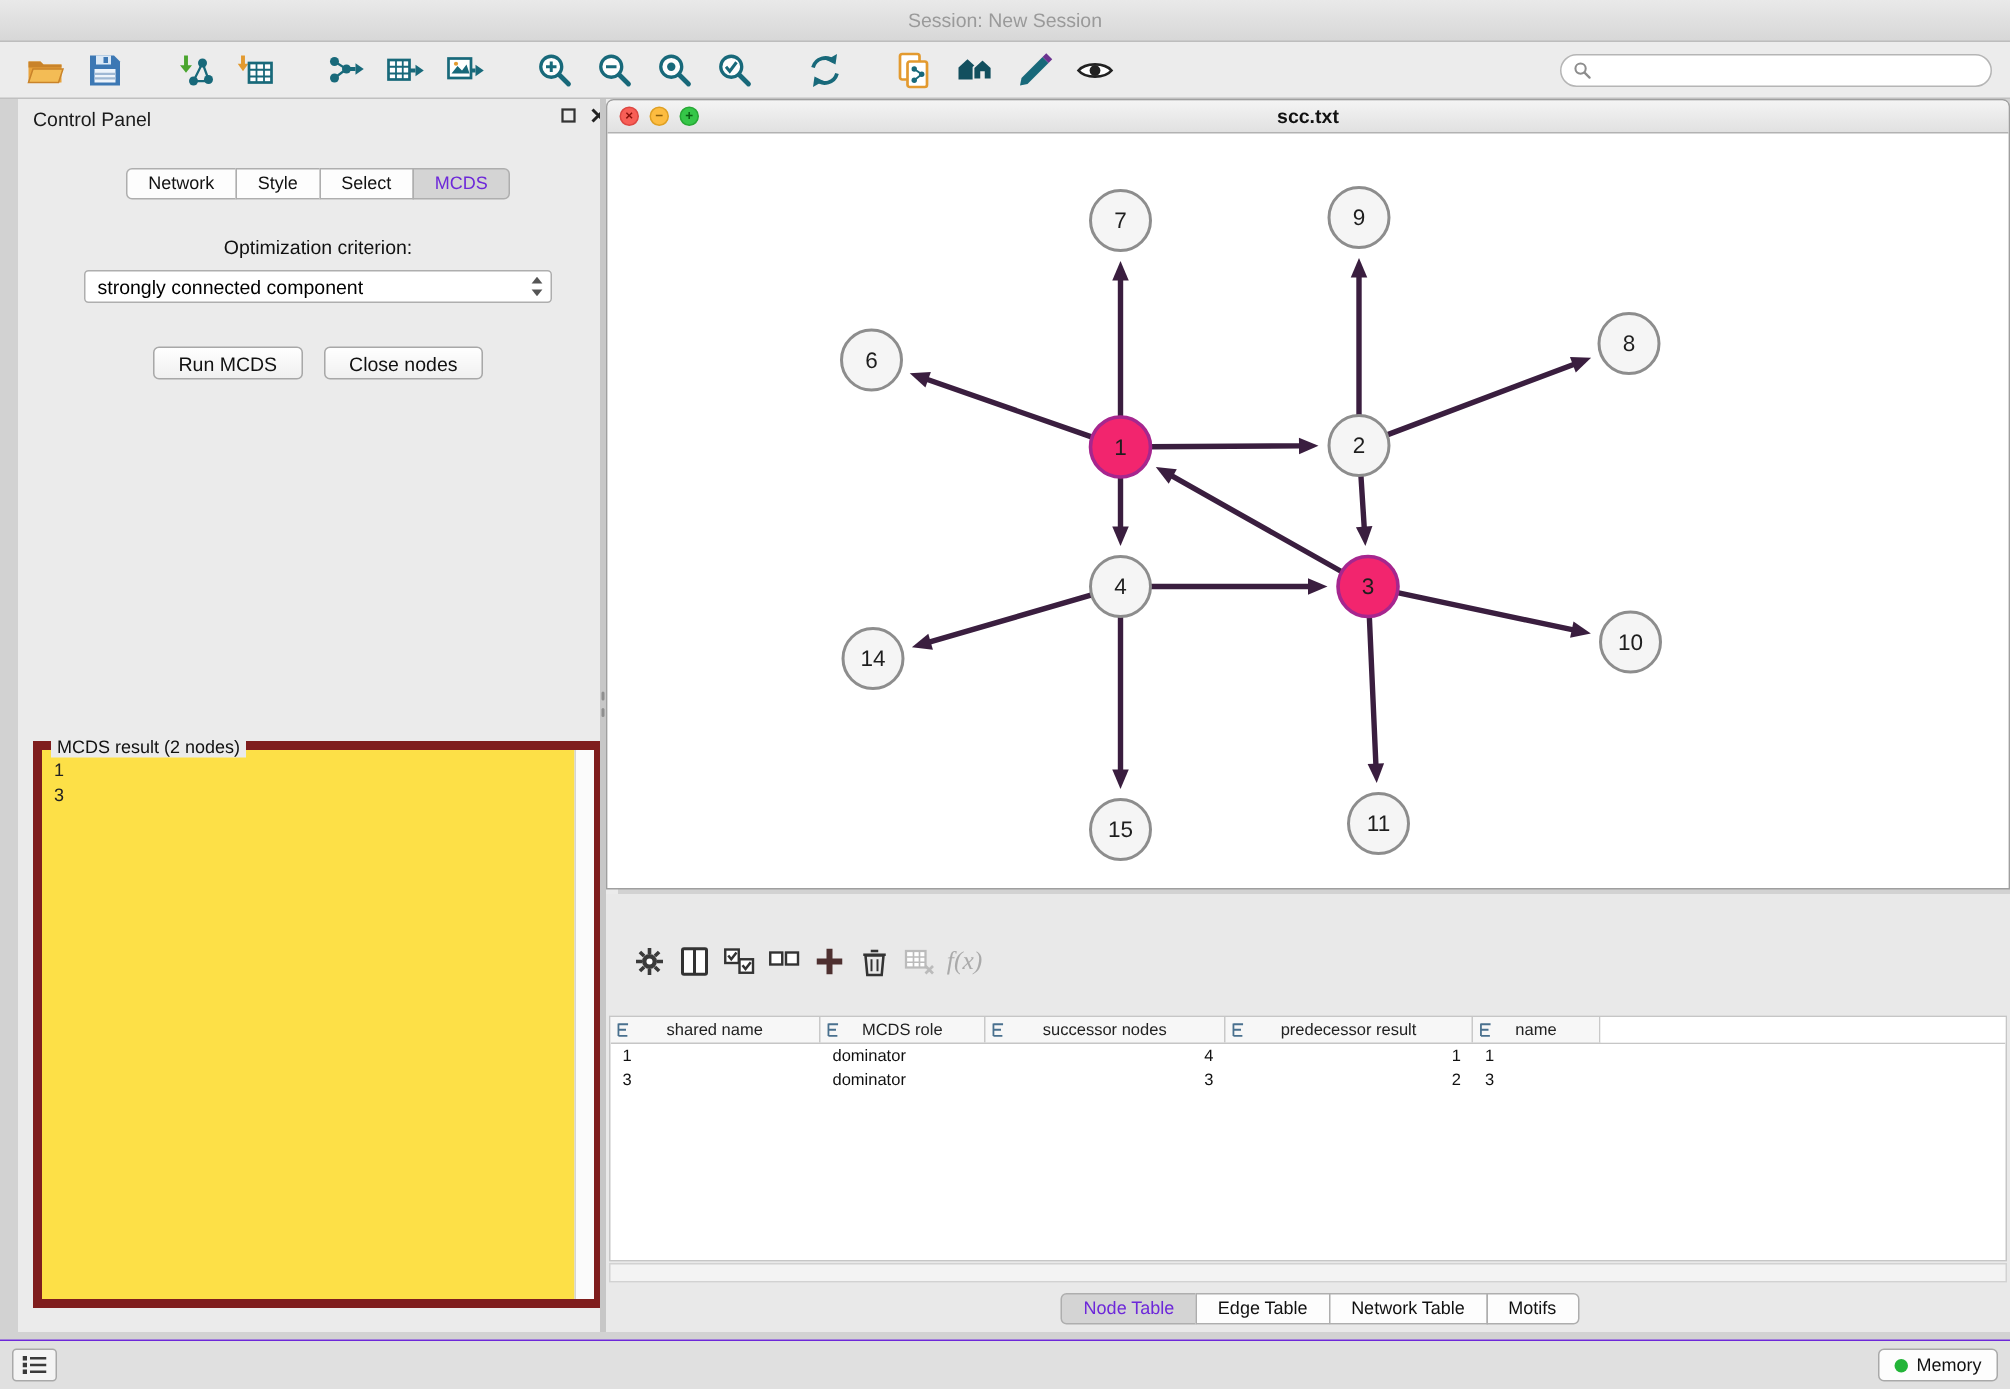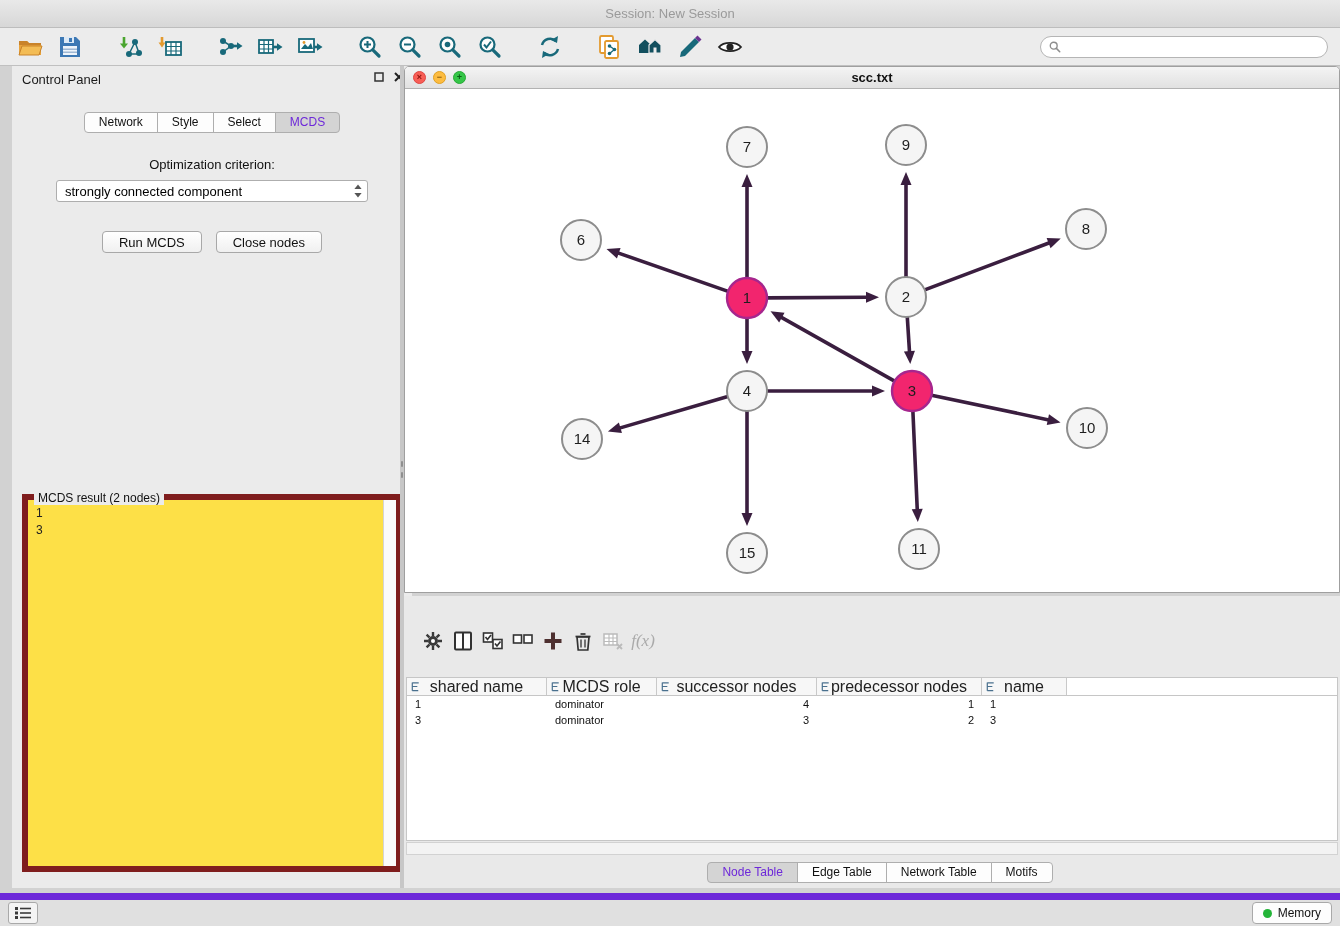--- a/index.html
+++ b/index.html
@@ -64,32 +64,32 @@
   .net-canvas svg{display:block}
 
   
   .table-panel{position:absolute;top:596px;left:404px;width:936px;height:292px;background:#e9e9e9}
   .tp-toolbar{position:absolute;top:26px;left:14px;height:38px;display:flex;align-items:center;gap:0}
   .tp-btn{width:30px;height:30px;display:flex;align-items:center;justify-content:center;cursor:pointer}
   .tp-btn svg{width:22px;height:22px}
   .tp-btn .fx-text{font-family:"Liberation Serif",serif;font-style:italic;font-size:17px;color:#aaa}
   .tp-table{position:absolute;top:81px;left:2px;right:2px;bottom:47px;background:#fff;border:1px solid #c6c6c6;overflow:hidden}
   .t-head{display:flex;height:18px;border-bottom:1px solid #c6c6c6;background:#f7f7f7}
-  .th{position:relative;border-right:1px solid #c9c9c9;font-size:16px;color:#222;display:flex;
+  .th{position:relative;border-right:1px solid #c9c9c9;font-size:11px;color:#222;display:flex;
     align-items:center;justify-content:center;flex:0 0 auto;cursor:pointer}
   .th .sort-ic{position:absolute;left:3px;top:3px;width:11px;height:11px}
   .th .sort-ic svg{width:11px;height:11px;display:block}
   .th.filler{flex:1 1 auto;border-right:none;background:#fff;cursor:default}
   .tr{display:flex;height:16px;align-items:center;cursor:default}
   .td{font-size:11px;color:#111;padding:0 8px;flex:0 0 auto;white-space:nowrap;overflow:hidden}
   .tp-hscroll{position:absolute;left:2px;right:2px;bottom:33px;height:13px;background:#f3f3f3;border:1px solid #d2d2d2}
   .tp-tabs{position:absolute;left:16px;right:0;bottom:5px;display:flex;justify-content:center}
 
   
-  .statusbar{position:absolute;left:0;right:0;top:893px;height:33px;background:#e0e0e0;border-top:7px solid #6d28d9;
+  .statusbar{position:absolute;left:0;right:0;top:893px;height:33px;background:#e0e0e0;border-top:1px solid #6d28d9;
     display:flex;align-items:center;justify-content:space-between;padding:12px 8px}
   .list-btn{width:30px;height:22px;background:#f4f4f4;border:1px solid #a9a9a9;border-radius:3px;
     display:flex;align-items:center;justify-content:center;cursor:pointer}
   .memory-btn{height:22px;background:#fdfdfd;border:1px solid #a9a9a9;border-radius:4px;display:flex;
     align-items:center;gap:6px;padding:0 10px;font-size:12px;color:#111;cursor:pointer;font-family:"Liberation Sans",sans-serif}
   .green-dot{width:9px;height:9px;border-radius:50%;background:#23b438;display:inline-block}
 </style>
 </head>
 <body>
 
@@ -534,21 +534,21 @@
             </svg>
           </span>
           <span class="th-label">successor nodes</span>
         </div>
         <div class="th" style="width: 165px;">
           <span class="sort-ic">
             <svg viewBox="0 0 12 12">
               <path d="M2.5 1.5v9M2.5 2h7M2.5 6h5.5M2.5 10.5h6.5" stroke="#49708e" stroke-width="1.3" fill="none"></path>
             </svg>
           </span>
-          <span class="th-label">predecessor nodes</span>
+          <span class="th-label">predecessor result</span>
         </div>
         <div class="th" style="width: 85px;">
           <span class="sort-ic">
             <svg viewBox="0 0 12 12">
               <path d="M2.5 1.5v9M2.5 2h7M2.5 6h5.5M2.5 10.5h6.5" stroke="#49708e" stroke-width="1.3" fill="none"></path>
             </svg>
           </span>
           <span class="th-label">name</span>
         </div>
         <div class="th filler"></div>

